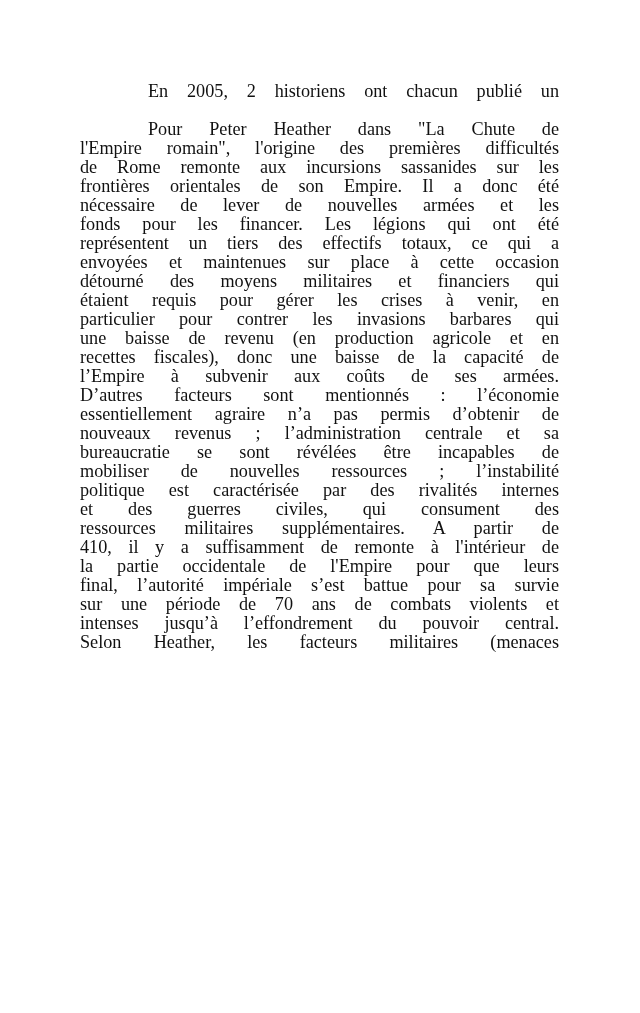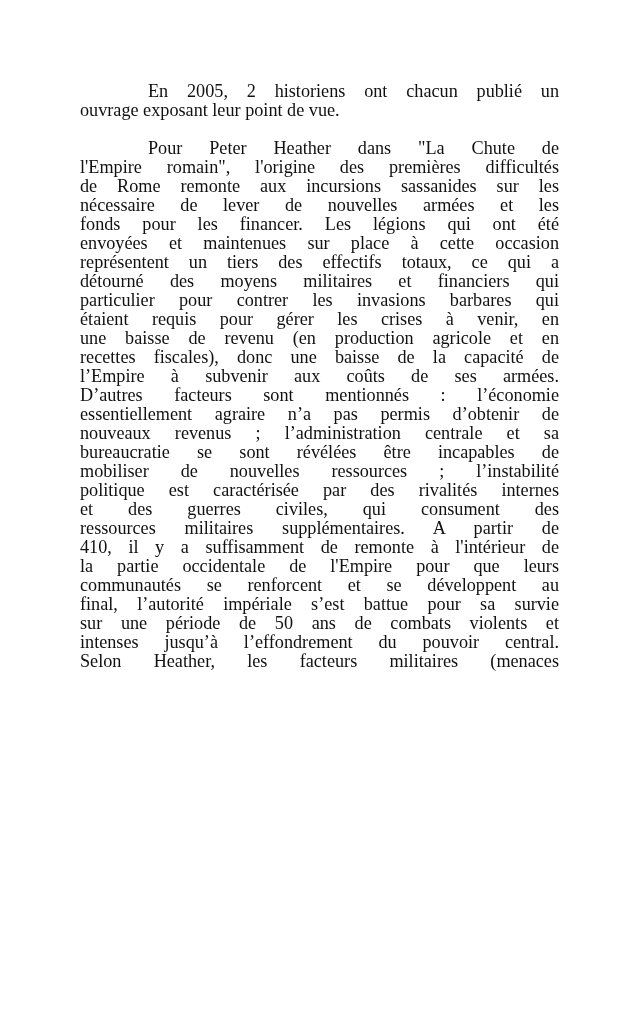--- a/index.html
+++ b/index.html
@@ -43,45 +43,44 @@
     .line.last {
       text-align-last: left;
     }
   </style>
 </head>
 <body>
 
 <div class="page">
   <p class="paragraph">
     <span class="line first">En 2005, 2 historiens ont chacun publié un</span>
-    <span class="line last">ouvrage exposant leur point de vue.</span>
   </p>
   <p class="paragraph">
     <span class="line first">Pour Peter Heather dans "La Chute de</span>
     <span class="line">l'Empire romain", l'origine des premières difficultés</span>
     <span class="line">de Rome remonte aux incursions sassanides sur les</span>
+    <span class="line">frontières orientales de son Empire. Il a donc été</span>
     <span class="line">nécessaire de lever de nouvelles armées et les</span>
     <span class="line">fonds pour les financer. Les légions qui ont été</span>
+    <span class="line">représentent un tiers des effectifs totaux, ce qui a</span>
     <span class="line">envoyées et maintenues sur place à cette occasion</span>
-    <span class="line">représentent un tiers des effectifs totaux, ce qui a</span>
     <span class="line">détourné des moyens militaires et financiers qui</span>
+    <span class="line">étaient requis pour gérer les crises à venir, en</span>
     <span class="line">particulier pour contrer les invasions barbares qui</span>
-    <span class="line">étaient requis pour gérer les crises à venir, en</span>
     <span class="line">une baisse de revenu (en production agricole et en</span>
     <span class="line">recettes fiscales), donc une baisse de la capacité de</span>
     <span class="line">l’Empire à subvenir aux coûts de ses armées.</span>
     <span class="line">D’autres facteurs sont mentionnés : l’économie</span>
     <span class="line">essentiellement agraire n’a pas permis d’obtenir de</span>
     <span class="line">nouveaux revenus ; l’administration centrale et sa</span>
     <span class="line">bureaucratie se sont révélées être incapables de</span>
     <span class="line">mobiliser de nouvelles ressources ; l’instabilité</span>
     <span class="line">politique est caractérisée par des rivalités internes</span>
     <span class="line">et des guerres civiles, qui consument des</span>
     <span class="line">ressources militaires supplémentaires. A partir de</span>
     <span class="line">410, il y a suffisamment de remonte à l'intérieur de</span>
     <span class="line">la partie occidentale de l'Empire pour que leurs</span>
-    <span class="line">communautés se renforcent et se développent au</span>
     <span class="line">final, l’autorité impériale s’est battue pour sa survie</span>
-    <span class="line">sur une période de 50 ans de combats violents et</span>
+    <span class="line">sur une période de 70 ans de combats violents et</span>
     <span class="line">intenses jusqu’à l’effondrement du pouvoir central.</span>
     <span class="line">Selon Heather, les facteurs militaires (menaces</span>
   </p>
 </div>
 
 </body></html>

